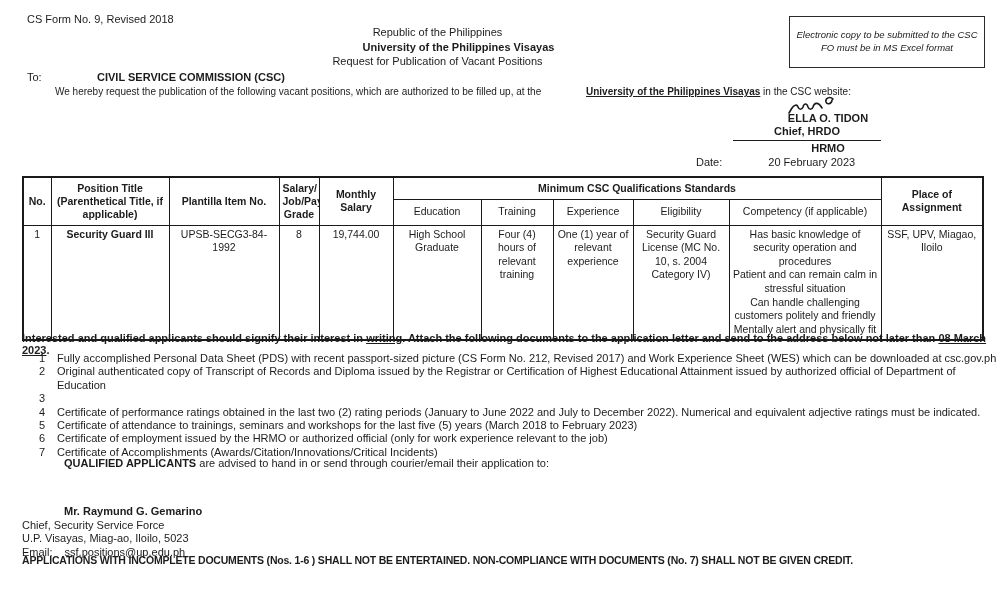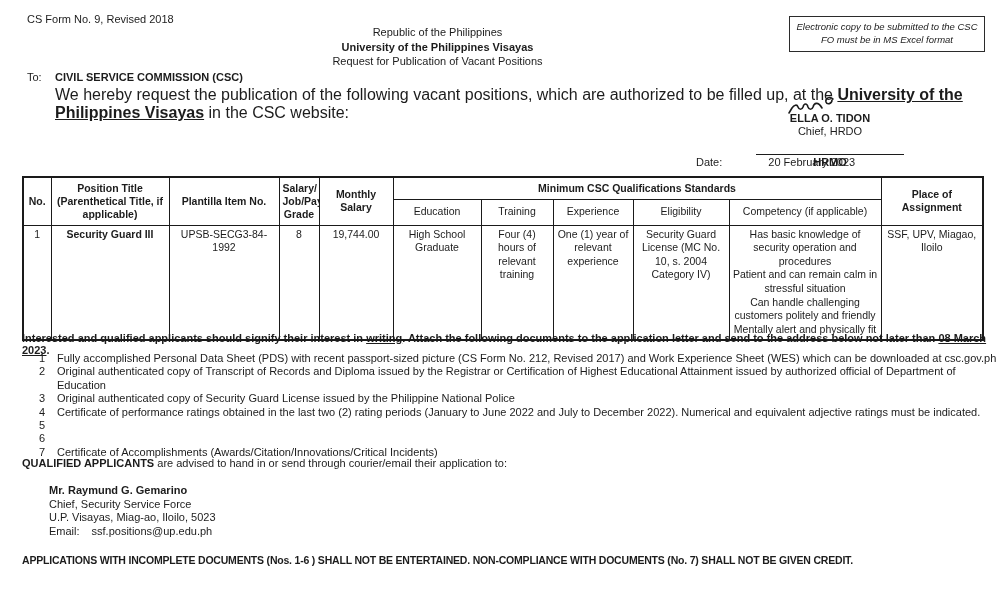--- a/index.html
+++ b/index.html
@@ -6,44 +6,44 @@
   html, body { margin: 0; padding: 0; }
   body {
     width: 1000px; height: 589px;
     background: #ffffff;
     font-family: "Liberation Sans", sans-serif;
     color: #1c1c1c;
     position: relative;
     overflow: hidden;
   }
   .abs { position: absolute; }
-  .b { font-weight: 700; }
+  .b { font-weight: 700; padding-left: 42px; }
   .u { text-decoration: underline; }
   .pre { white-space: pre-line; }
 
   .form-no { left: 27px; top: 13px; font-size: 11px; }
 
   .notice-box {
     right: 15px; top: 16px; width: 196px;
     border: 1.5px solid #2b2b2b;
-    padding: 4px 6px;
+    padding: 12px 6px;
     font-size: 9.5px; font-style: italic; text-align: center;
     line-height: 1.35; color: #222;
   }
 
   .head-center { left: 0; top: 25px; width: 875px; text-align: center; font-size: 11px; line-height: 1.32; }
 
   .to-row { left: 27px; top: 71px; font-size: 11px; }
   .to-label { display: inline-block; width: 28px; }
 
-  .intro { left: 55px; top: 86px; font-size: 16px; }
+  .intro { left: 55px; top: 86px; font-size: 10px; }
 
   .sig-squiggle { left: 778px; top: 95px; }
-  .sig-block { left: 756px; top: 112px; width: 148px; text-align: center; font-size: 11px; line-height: 1.22; }
-  .sig-rule { border-bottom: 1.2px solid #1c1c1c; padding-bottom: 15px; }
+  .sig-block { left: 733px; top: 112px; width: 148px; text-align: center; font-size: 11px; line-height: 1.22; }
+  .sig-rule { border-bottom: 1.2px solid #1c1c1c; padding-bottom: 1px; font-weight: bold; }
   .sig-office { padding-top: 1px; }
 
   .date-row { left: 696px; top: 156px; font-size: 11px; }
   .date-value { margin-left: 46px; }
 
   .table-wrap { left: 22px; top: 176px; }
   table.vacancy {
     border-collapse: collapse; table-layout: fixed;
     width: 960px; font-size: 10.5px;
     border: 2px solid #1a1a1a;
@@ -63,21 +63,21 @@
   td.cell-monthly { text-align: right; padding-right: 6px; }
 
   .interested { left: 22px; top: 332px; font-size: 11px; font-weight: 700; }
 
   .doc-list { left: 36px; top: 352px; font-size: 11px; }
   .doc-item { display: flex; line-height: 13.4px; }
   .doc-num { width: 12px; text-align: center; flex: 0 0 12px; margin-right: 9px; }
 
   .qualified { left: 22px; top: 457px; font-size: 11px; }
 
-  .contact { left: 22px; top: 484px; font-size: 11px; line-height: 13.7px; margin-left: 27px; }
+  .contact { left: 22px; top: 505px; font-size: 11px; line-height: 13.7px; }
   .email-value { margin-left: 12px; }
 
   .footer-line { left: 22px; top: 554px; width: 960px; font-size: 10.5px; font-weight: 700; letter-spacing: -0.2px; }
 </style>
 </head>
 <body>
 
 <div class="abs form-no">CS Form No. 9, Revised 2018</div>
 
 <div class="abs notice-box pre">Electronic copy to be submitted to the CSC
@@ -173,31 +173,32 @@
   <div class="doc-item">
     <span class="doc-num">1</span>
     <span>Fully accomplished Personal Data Sheet (PDS) with recent passport-sized picture (CS Form No. 212, Revised 2017) and Work Experience Sheet (WES) which can be downloaded at csc.gov.ph</span>
   </div>
   <div class="doc-item">
     <span class="doc-num">2</span>
     <span>Original authenticated copy of Transcript of Records and Diploma issued by the Registrar or Certification of Highest Educational Attainment issued by authorized official of Department of Education</span>
   </div>
   <div class="doc-item">
     <span class="doc-num">3</span>
-    <span>Original authenticated copy of Security Guard License issued by the Philippine National Police</span>
   </div>
   <div class="doc-item">
     <span class="doc-num">4</span>
     <span>Certificate of performance ratings obtained in the last two (2) rating periods (January to June 2022 and July to December 2022). Numerical and equivalent adjective ratings must be indicated.</span>
   </div>
   <div class="doc-item">
     <span class="doc-num">5</span>
+    <span>Certificate of attendance to trainings, seminars and workshops for the last five (5) years (March 2018 to February 2023)</span>
   </div>
   <div class="doc-item">
     <span class="doc-num">6</span>
+    <span>Certificate of employment issued by the HRMO or authorized official (only for work experience relevant to the job)</span>
   </div>
   <div class="doc-item">
     <span class="doc-num">7</span>
     <span>Certificate of Accomplishments (Awards/Citation/Innovations/Critical Incidents)</span>
   </div>
 </div>
 
 <div class="abs qualified">
   <span class="b">QUALIFIED APPLICANTS</span><span> are advised to hand in or send through courier/email their application to:</span>
 </div>

